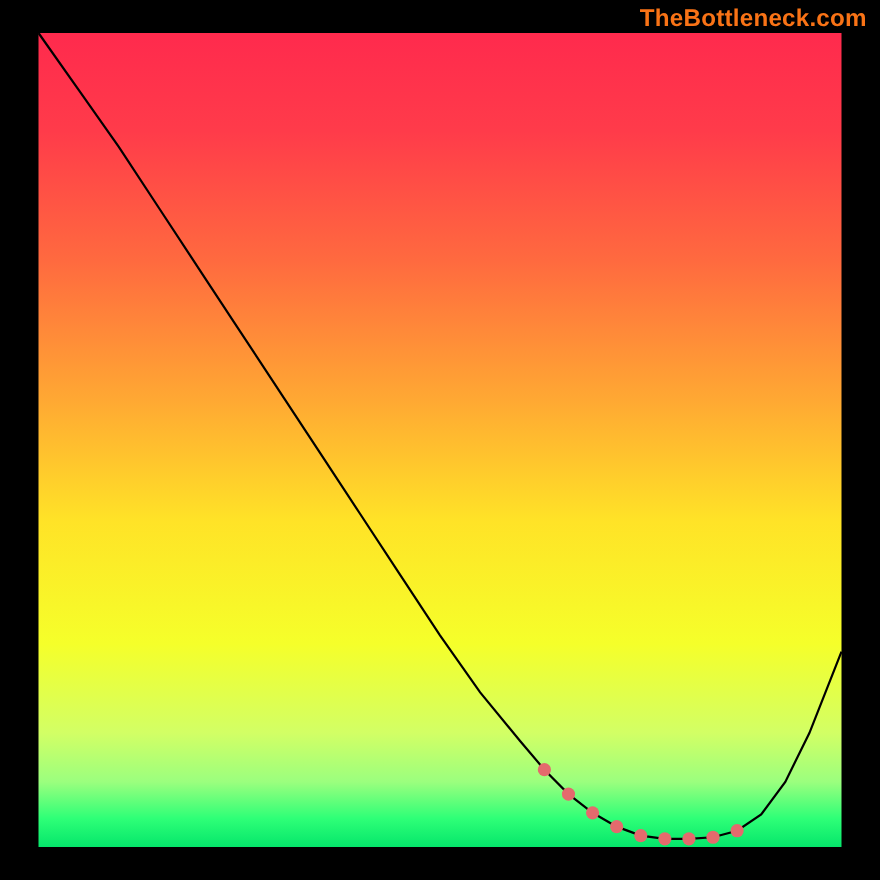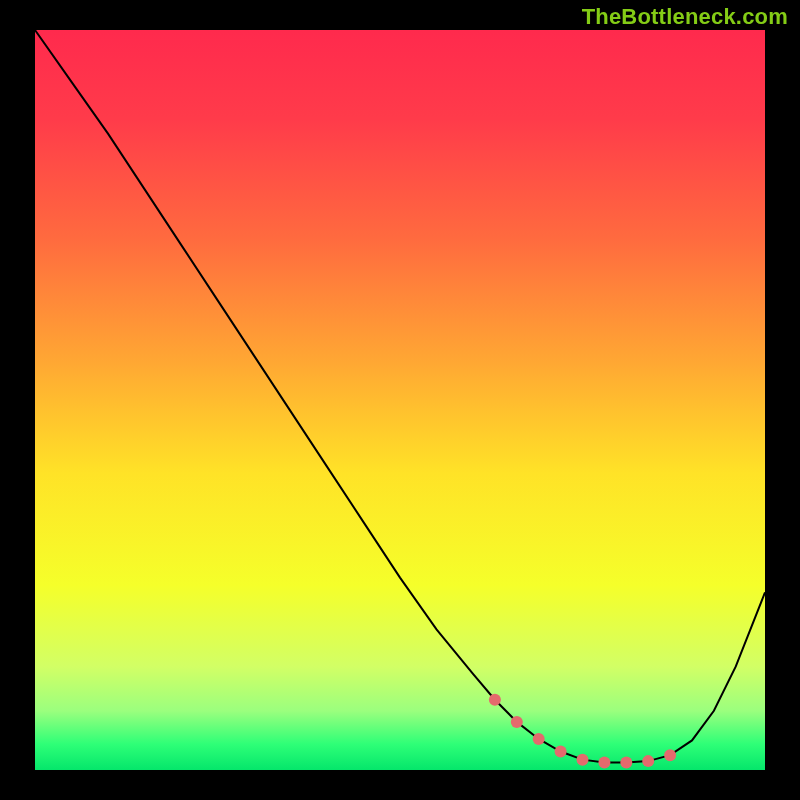--- a/index.html
+++ b/index.html
@@ -15,21 +15,21 @@
     width: 800px;
     height: 800px;
   }
   .watermark {
     position: absolute;
     top: 4px;
     right: 12px;
     font-family: Arial, Helvetica, sans-serif;
     font-size: 22px;
     font-weight: bold;
-    color: #84cc16;
+    color: #f97316;
     letter-spacing: 0.2px;
   }
   svg {
     position: absolute;
     top: 0;
     left: 0;
   }
 </style>
 </head>
 <body>

